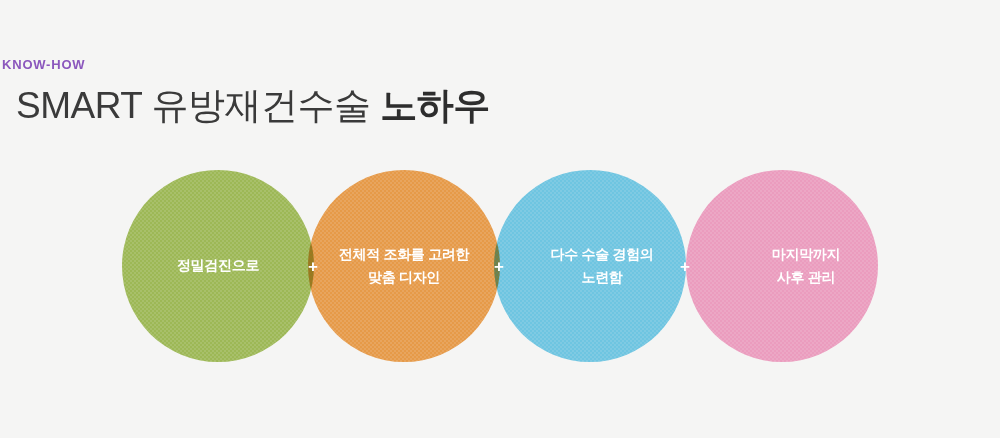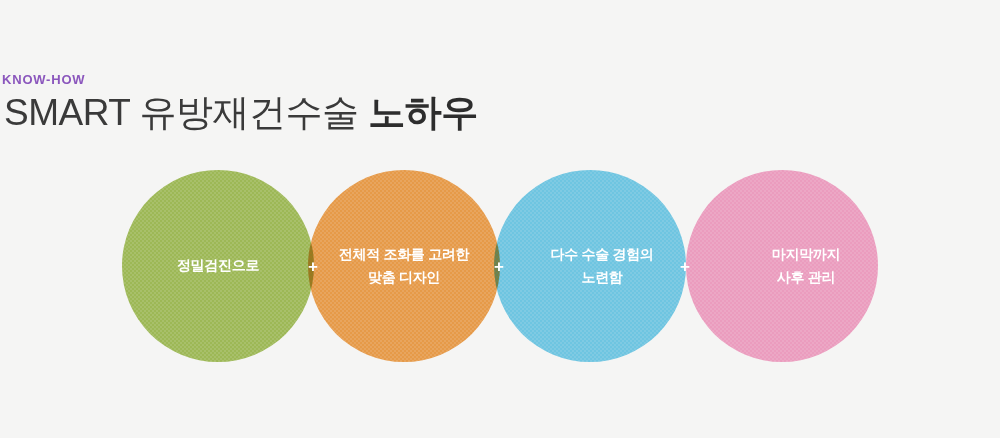--- a/index.html
+++ b/index.html
@@ -28,21 +28,21 @@
     letter-spacing: 0.8px;
     color: #8b57bd;
     line-height: 1;
     margin: 0 0 8px 2px;
   }
   .headline {
     font-size: 37px;
     line-height: 1.05;
     color: #3a3a3a;
     white-space: nowrap;
-    margin: 4px;
+    margin: 16px;
     font-weight: 300;
   }
   .headline .light {
     font-weight: 300;
     letter-spacing: -0.5px;
   }
   .headline .strong {
     font-weight: bold;
     color: #2d2d2d;
     letter-spacing: -0.5px;
@@ -121,21 +121,21 @@
     z-index: 8;
   }
   .plus-0 { left: 304px; }
   .plus-1 { left: 490px; }
   .plus-2 { left: 676px; }
 </style>
 </head>
 <body style="background: rgb(245, 245, 244);">
 
 <div class="header">
-  <div class="eyebrow" style="color: rgb(139, 87, 189); margin-top: 15px;">KNOW-HOW</div>
+  <div class="eyebrow" style="color: rgb(139, 87, 189);">KNOW-HOW</div>
   <h1 class="headline">
     <span class="light">SMART 유방재건수술 </span><span class="strong">노하우</span>
   </h1>
 </div>
 
 <div class="venn">
 
   <div class="circle circle-0" style="background-color: rgb(164, 192, 90);">
     <div class="tex"></div>
   </div>

